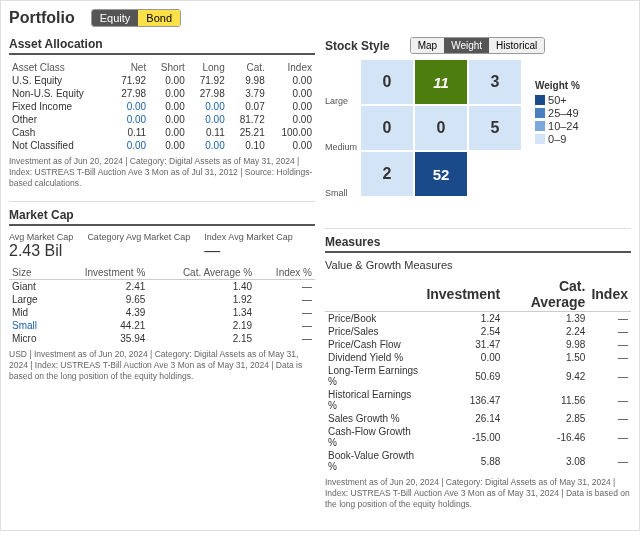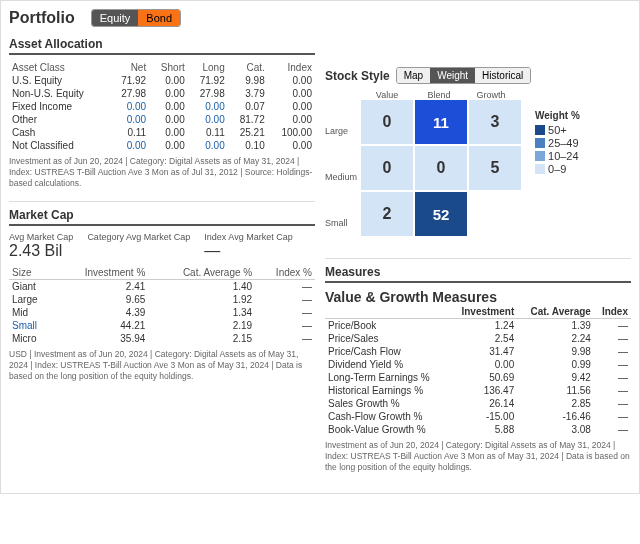--- a/index.html
+++ b/index.html
@@ -4,21 +4,21 @@
   <style>
     * { box-sizing: border-box; margin: 0; padding: 0; }
     body { font-family: Arial, sans-serif; font-size: 11px; background: #fff; color: #333; width: 640px; }
     
     .main-container { padding: 8px; border: 1px solid #ddd; }
     
     
     .header { display: flex; align-items: center; gap: 16px; margin-bottom: 10px; }
     .header-title { font-size: 16px; font-weight: bold; }
     .tab-group { display: flex; border: 1px solid #999; border-radius: 3px; overflow: hidden; }
-    .tab-btn { padding: 2px 8px; font-size: 11px; cursor: pointer; background: #f97316; border: none; }
+    .tab-btn { padding: 2px 8px; font-size: 11px; cursor: pointer; background: #fde047; border: none; }
     .tab-btn.active { background: #555; color: #fff; }
     
     
     .two-col { display: flex; gap: 10px; }
     .left-col { flex: 1; min-width: 0; }
     .right-col { flex: 1; min-width: 0; }
     
     
     .section { margin-bottom: 12px; }
     .section-title { font-size: 12px; font-weight: bold; border-bottom: 2px solid #555; padding-bottom: 2px; margin-bottom: 6px; }
@@ -27,21 +27,21 @@
     .aa-table { width: 100%; border-collapse: collapse; font-size: 10px; }
     .aa-table th { text-align: right; font-weight: normal; color: #555; padding: 1px 3px; }
     .aa-table th:first-child { text-align: left; }
     .aa-table td { text-align: right; padding: 1px 3px; }
     .aa-table td:first-child { text-align: left; }
     
     
     .footnote { font-size: 8.5px; color: #666; margin-top: 4px; line-height: 1.3; }
     
     
-    .stock-style-header { display: flex; align-items: center; gap: 6px; margin-bottom: 6px; margin-top: 30px; }
+    .stock-style-header { display: flex; align-items: center; gap: 20px; margin-bottom: 6px; }
     .stock-style-title { font-size: 12px; font-weight: bold; }
     .style-tabs { display: flex; border: 1px solid #999; border-radius: 3px; overflow: hidden; }
     .style-tab { padding: 2px 7px; font-size: 10px; cursor: pointer; background: #f0f0f0; border: none; }
     .style-tab.active { background: #555; color: #fff; }
     .legend-item { display: flex; align-items: center; gap: 3px; margin-bottom: 1px; }
     .legend-box { width: 10px; height: 10px; }
     .leg-dark { background: #1a4a8a; }
     .leg-medium { background: #4a7fc1; }
     .leg-light2 { background: #7aa8d8; }
     .leg-lightest { background: #d4e4f7; }
@@ -53,26 +53,26 @@
     .mktcap-value { font-size: 16px; font-weight: normal; }
     
     .mktcap-table { width: 100%; border-collapse: collapse; font-size: 10px; }
     .mktcap-table th { text-align: right; font-weight: normal; color: #555; padding: 1px 3px; border-bottom: 1px solid #ccc; }
     .mktcap-table th:first-child { text-align: left; }
     .mktcap-table td { text-align: right; padding: 1px 3px; }
     .mktcap-table td:first-child { text-align: left; }
     
     
     .measures-table { width: 100%; border-collapse: collapse; font-size: 10px; }
-    .measures-table th { text-align: right; font-weight: bold; font-size: 10px; color: #333; padding: 1px 3px; border-bottom: 1px solid #ccc; }
+    .measures-table th { text-align: right; font-weight: bold; font-size: 14px; color: #333; padding: 1px 3px; border-bottom: 1px solid #ccc; }
     .measures-table th:first-child { text-align: left; }
     .measures-table td { text-align: right; padding: 1px 3px; }
     .measures-table td:first-child { text-align: left; }
     
-    .section-subtitle { font-size: 14px; font-weight: bold; margin-bottom: 0; color: #333; }
+    .section-subtitle { font-size: 11px; font-weight: normal; margin-bottom: 6px; color: #333; }
     
     .divider { border: none; border-top: 1px solid #ddd; margin: 6px 0; }
   </style>
 </head>
 <body>
 
 <div class="main-container">
 
   <div class="header">
     <span class="header-title">Portfolio</span>
@@ -229,28 +229,23 @@
         </div>
         <div style="display:flex; gap:4px; align-items:flex-start;">
 
           <div style="display:flex; flex-direction:column; padding-top:18px;">
             <div style="height:46px; display:flex; align-items:center; font-size:9px; color:#555;">Large</div>
             <div style="height:46px; display:flex; align-items:center; font-size:9px; color:#555;">Medium</div>
             <div style="height:46px; display:flex; align-items:center; font-size:9px; color:#555;">Small</div>
           </div>
 
           <div>
-            <div style="display:flex;">
-              <div style="width:52px; text-align:center; font-size:9px; color:#555;">Value</div>
-              <div style="width:52px; text-align:center; font-size:9px; color:#555;">Blend</div>
-              <div style="width:52px; text-align:center; font-size:9px; color:#555;">Growth</div>
-            </div>
             <div id="style-grid" style="display:grid; grid-template-columns: repeat(3,52px); grid-template-rows: repeat(3,44px); gap:2px;">
             <div style="display: flex; align-items: center; justify-content: center; font-size: 16px; font-weight: bold; background: rgb(212, 228, 247); color: rgb(51, 51, 51);">0</div>
-                <div style="display: flex; align-items: center; justify-content: center; font-size: 15px; font-weight: bold; background: #1d4ed8; color: rgb(255, 255, 255);">11</div>
+                <div style="display: flex; align-items: center; justify-content: center; font-size: 15px; font-weight: bold; background: #4d7c0f; color: rgb(255, 255, 255); font-style: italic;">11</div>
                 <div style="display: flex; align-items: center; justify-content: center; font-size: 16px; font-weight: bold; background: rgb(212, 228, 247); color: rgb(51, 51, 51);">3</div>
                 <div style="display: flex; align-items: center; justify-content: center; font-size: 16px; font-weight: bold; background: rgb(212, 228, 247); color: rgb(51, 51, 51);">0</div>
                 <div style="display: flex; align-items: center; justify-content: center; font-size: 16px; font-weight: bold; background: rgb(212, 228, 247); color: rgb(51, 51, 51);">0</div>
                 <div style="display: flex; align-items: center; justify-content: center; font-size: 16px; font-weight: bold; background: rgb(212, 228, 247); color: rgb(51, 51, 51);">5</div>
                 <div style="display: flex; align-items: center; justify-content: center; font-size: 16px; font-weight: bold; background: rgb(212, 228, 247); color: rgb(51, 51, 51);">2</div>
                 <div style="display: flex; align-items: center; justify-content: center; font-size: 15px; font-weight: bold; background: rgb(26, 74, 138); color: rgb(255, 255, 255);">52</div>
               </div>
           </div>
 
           <div style="margin-left:10px; margin-top:20px;">
@@ -304,21 +299,21 @@
   </tr>
               <tr>
     <td>Price/Cash Flow</td>
     <td>31.47</td>
     <td>9.98</td>
     <td>—</td>
   </tr>
               <tr>
     <td>Dividend Yield %</td>
     <td>0.00</td>
-    <td>0.99</td>
+    <td>1.50</td>
     <td>—</td>
   </tr>
               <tr>
     <td>Long-Term Earnings %</td>
     <td>50.69</td>
     <td>9.42</td>
     <td>—</td>
   </tr>
               <tr>
     <td>Historical Earnings %</td>

